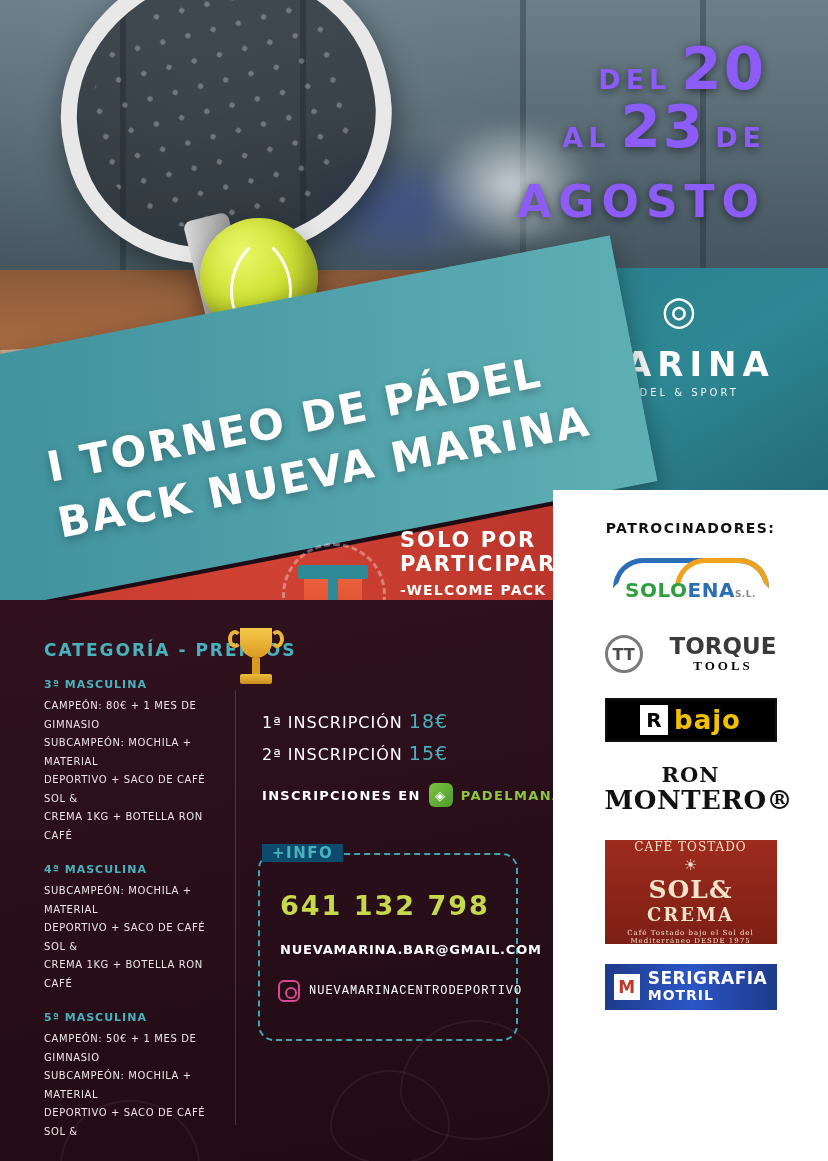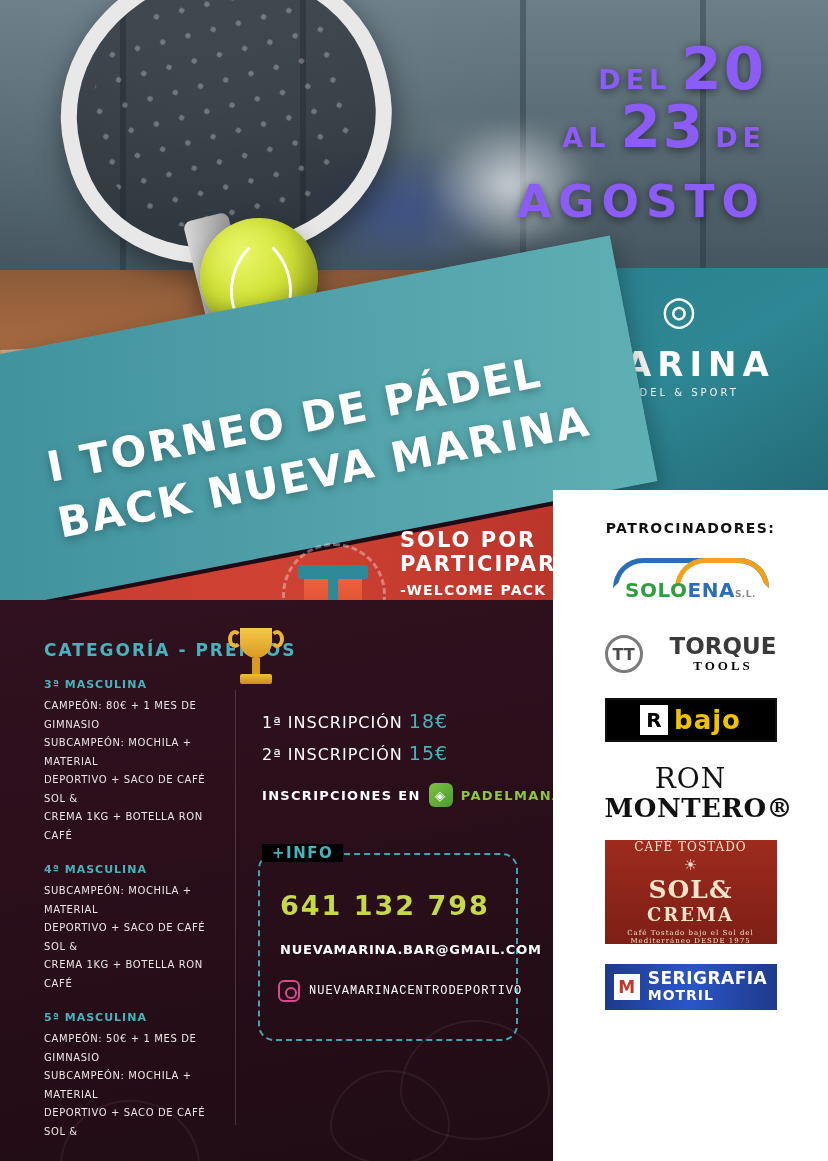--- a/index.html
+++ b/index.html
@@ -256,21 +256,21 @@
     color: #fff; font-size: 13px;
   }
   .pm-name { color: #8dc63f; letter-spacing: 1.4px; }
 
   .info-box {
     position: absolute; left: 258px; top: 853px; width: 260px; height: 188px;
     border: 2px dashed #3fa7b2; border-radius: 16px;
   }
   .info-label {
     position: absolute; left: 262px; top: 853px;
-    background: #000000; padding: 0 10px;
+    background: #0c4a6e; padding: 0 10px;
     color: #49b3bd; font-family: "DejaVu Sans", sans-serif;
     font-weight: bold; font-size: 15px; letter-spacing: 1.5px;
     transform: translateY(-50%);
   }
   .phone {
     position: absolute; left: 280px; top: 890px;
     color: #c7d94a; font-family: "DejaVu Sans", sans-serif;
     font-weight: bold; font-size: 27px; letter-spacing: 2px;
   }
   .email {
@@ -352,22 +352,22 @@
     font-family: "DejaVu Sans", sans-serif; font-weight: bold; font-size: 20px;
     display: flex; align-items: center; justify-content: center;
   }
   .sp-reyma .name {
     color: #f2c200; font-family: "DejaVu Sans", sans-serif;
     font-weight: bold; font-size: 26px; letter-spacing: 1px;
   }
 
   .sp-ron { height: 58px; color: #111; }
   .sp-ron .l1 {
-    font-family: "DejaVu Serif", serif; font-weight: normal;
-    font-size: 28px; letter-spacing: 1px;
+    font-family: "DejaVu Serif", serif; font-weight: bold;
+    font-size: 21px; letter-spacing: 1px;
   }
   .sp-ron .l2 {
     font-family: "DejaVu Serif", serif; font-weight: bold;
     font-size: 26px; letter-spacing: 0.5px; margin-top: -2px;
   }
 
   .sp-sol {
     height: 104px; background: linear-gradient(180deg,#9e2b1e 0%, #7d1f16 100%);
     color: #f3e3c8; display: flex; flex-direction: column;
     align-items: center; justify-content: center;

